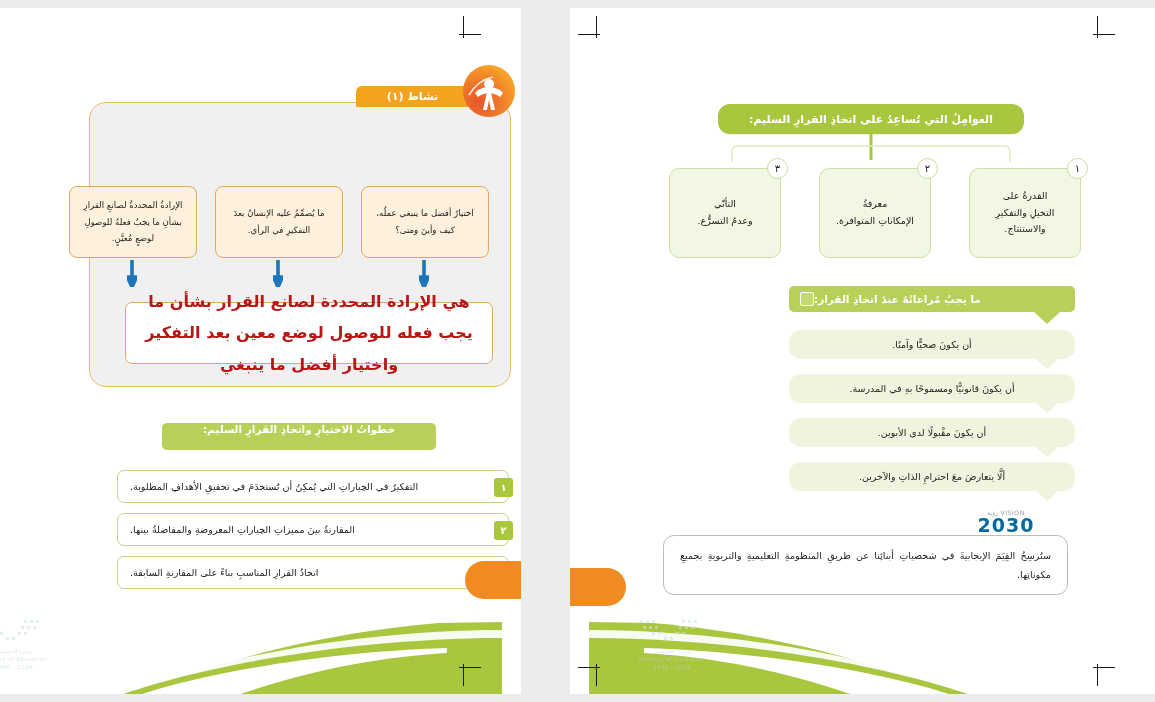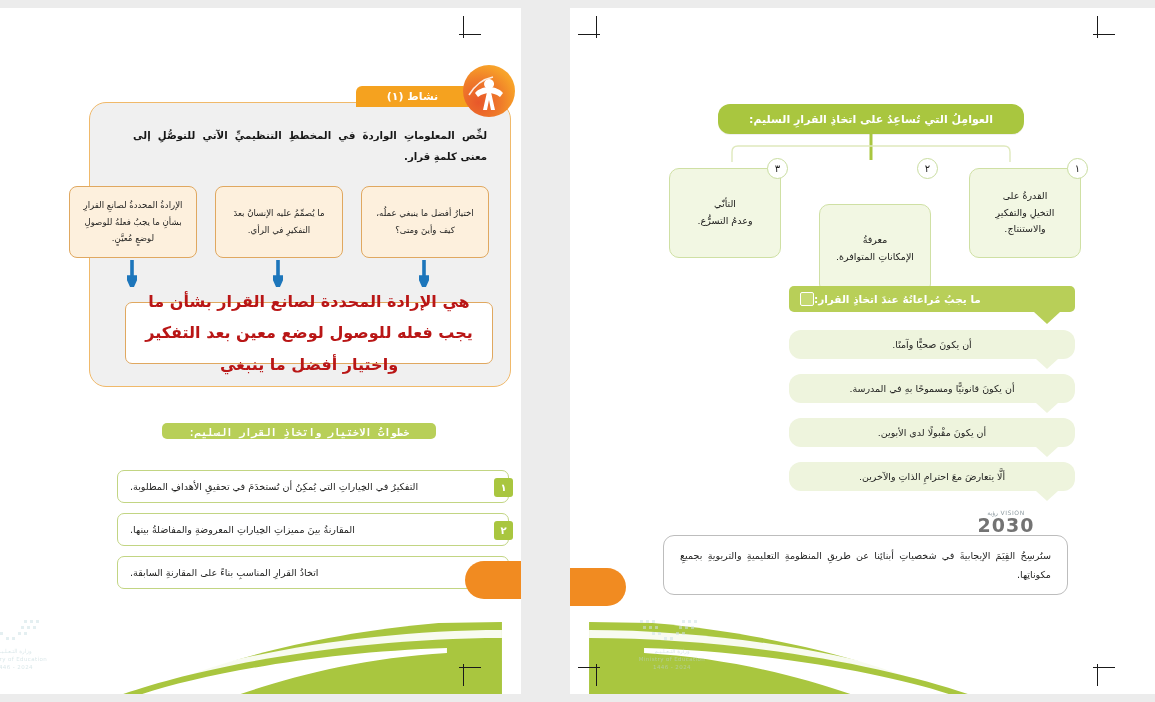--- a/index.html
+++ b/index.html
@@ -76,21 +76,21 @@
     position:absolute;left:219px;width:286px;height:29px;
     background:#eef4dd;border-radius:12px;display:flex;align-items:center;
     justify-content:center;font-size:9.5px;color:#1e1e1d;padding:0 10px;box-sizing:border-box;
   }
   .l-notch-sm{position:absolute;width:0;height:0;
     border-left:11px solid transparent;border-right:11px solid transparent;
     border-top:10px solid #eef4dd;}
 
   .v2030{position:absolute;left:403px;top:502px;width:66px;height:38px;text-align:center;}
   .v2030 .vtop{font-size:6px;color:#8d9aa0;letter-spacing:.6px;line-height:1;}
-  .v2030 .vnum{font-size:19px;color:#737373;font-weight:bold;letter-spacing:1px;line-height:1.05;}
+  .v2030 .vnum{font-size:19px;color:#0369a1;font-weight:bold;letter-spacing:1px;line-height:1.05;}
   .v2030 .vbot{font-size:3.6px;color:#8d9aa0;line-height:1.35;margin-top:1px;}
 
   .l-valuebox{
     position:absolute;left:93px;top:527px;width:405px;height:60px;
     border:1px solid #bdbdbd;border-radius:11px;box-sizing:border-box;
     display:flex;align-items:center;padding:8px 16px;background:#fff;
   }
   .l-valuebox .vtext{font-size:9.6px;color:#1d1d1c;line-height:2;text-align:justify;width:100%;}
 
   
@@ -122,23 +122,23 @@
   .r-redbox{
     position:absolute;right:28px;top:294px;width:368px;height:62px;
     background:#fff;border:1.3px solid #e0a860;border-radius:7px;box-sizing:border-box;
     display:flex;align-items:center;justify-content:center;padding:4px 12px;
   }
   .r-redbox .rtext{
     font-size:16px;color:#b91616;font-weight:bold;line-height:1.95;text-align:center;
   }
 
   .r-steps-bar{
-    position:absolute;right:85px;top:415px;width:274px;height:16px;
-    background:#b8cf58;border-radius:5px;display:flex;align-items:flex-end;
-    justify-content:center;color:#fff;font-weight:bold;font-size:10.5px;font-family:Liberation Mono, monospace;
+    position:absolute;right:85px;top:415px;width:274px;height:27px;
+    background:#b8cf58;border-radius:5px;display:flex;align-items:flex-start;
+    justify-content:center;color:#fff;font-weight:bold;font-size:10.5px;
   }
   .r-step{
     position:absolute;right:12px;width:392px;height:33px;
     border:1px solid #c2d583;border-radius:7px;background:#fff;box-sizing:border-box;
     display:flex;align-items:center;justify-content:flex-end;padding:0 38px 0 12px;
   }
   .r-step .stext{font-size:9.6px;color:#1d1d1c;line-height:1.8;}
   .stepnum{
     position:absolute;right:-5px;top:7px;width:19px;height:19px;background:#a9c63f;
     border-radius:3px;color:#fff;font-size:10px;display:flex;align-items:center;
@@ -181,21 +181,21 @@
       <div class="nodebox" style="right:14px;">
         <div class="ntext">
           <div>القدرةُ على</div>
           <div>التخيلِ والتفكيرِ والاستنتاج.</div>
         </div>
       </div>
 
       <div class="numcirc" style="right:157px;">
         <span>٢</span>
       </div>
-      <div class="nodebox" style="right:164px;margin-top:36px;">
+      <div class="nodebox" style="right:164px;">
         <div class="ntext">
           <div>معرفةُ</div>
           <div>الإمكاناتِ المتوافرة.</div>
         </div>
       </div>
 
       <div class="numcirc" style="right:307px;">
         <span>٣</span>
       </div>
       <div class="nodebox" style="right:314px;">
@@ -302,23 +302,20 @@
 
     <div class="r-icon">
       <svg width="52" height="52" viewBox="0 0 52 52">
         <path d="M26 14 a5 5 0 1 0 0.1 0 Z" fill="#ffffff"></path>
         <path d="M26 22 C20 22 14 25 12 28 L15 32 C19 29 23 28 26 28 C29 28 33 29 37 32 L40 28 C38 25 32 22 26 22 Z" fill="#ffffff"></path>
         <path d="M24 27 L20 45 L24 45 L26 35 L28 45 L32 45 L28 27 Z" fill="#ffffff"></path>
         <path d="M6 30 C12 20 20 14 30 12" stroke="#ffffff" stroke-width="1.6" fill="none" opacity=".85"></path>
       </svg>
     </div>
 
-    <div class="r-intro">
-      <span>لخِّص المعلوماتِ الواردةَ في المخططِ التنظيميِّ الآتي للتوصُّلِ إلى معنى كلمةِ قرار.</span>
-    </div>
 
     <div class="obox" style="right:32px;">
       <div class="otext">اختيارُ أفضل ما ينبغي عملُه، كيف وأينَ ومتى؟</div>
     </div>
     <div class="obox" style="right:178px;">
       <div class="otext">ما يُصمِّمُ عليه الإنسانُ بعدَ التفكيرِ في الرأي.</div>
     </div>
     <div class="obox" style="right:324px;">
       <div class="otext">الإرادةُ المحددةُ لصانعِ القرارِ بشأنِ ما يجبُ فعلهُ للوصولِ لوضعٍ مُعيَّنٍ.</div>
     </div>

